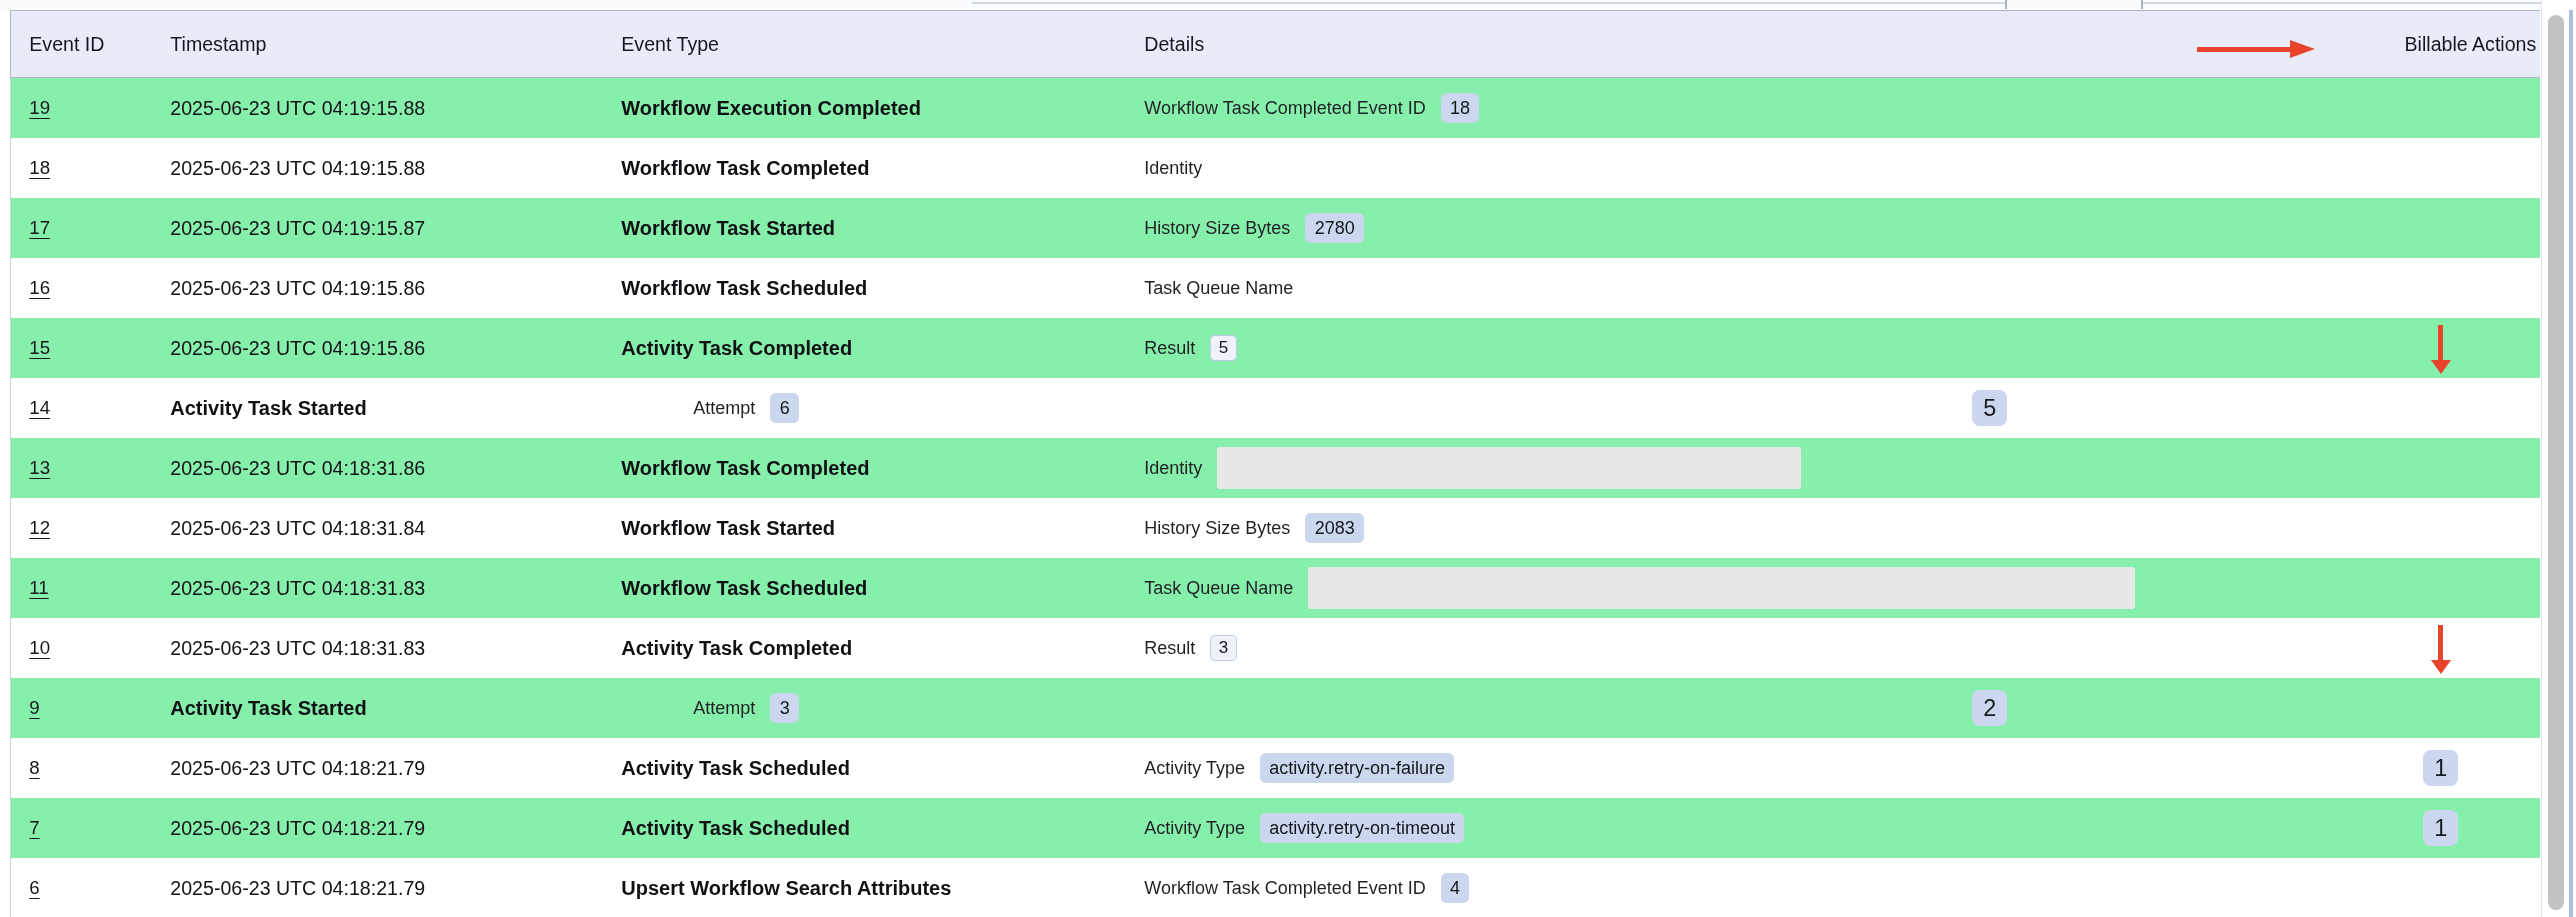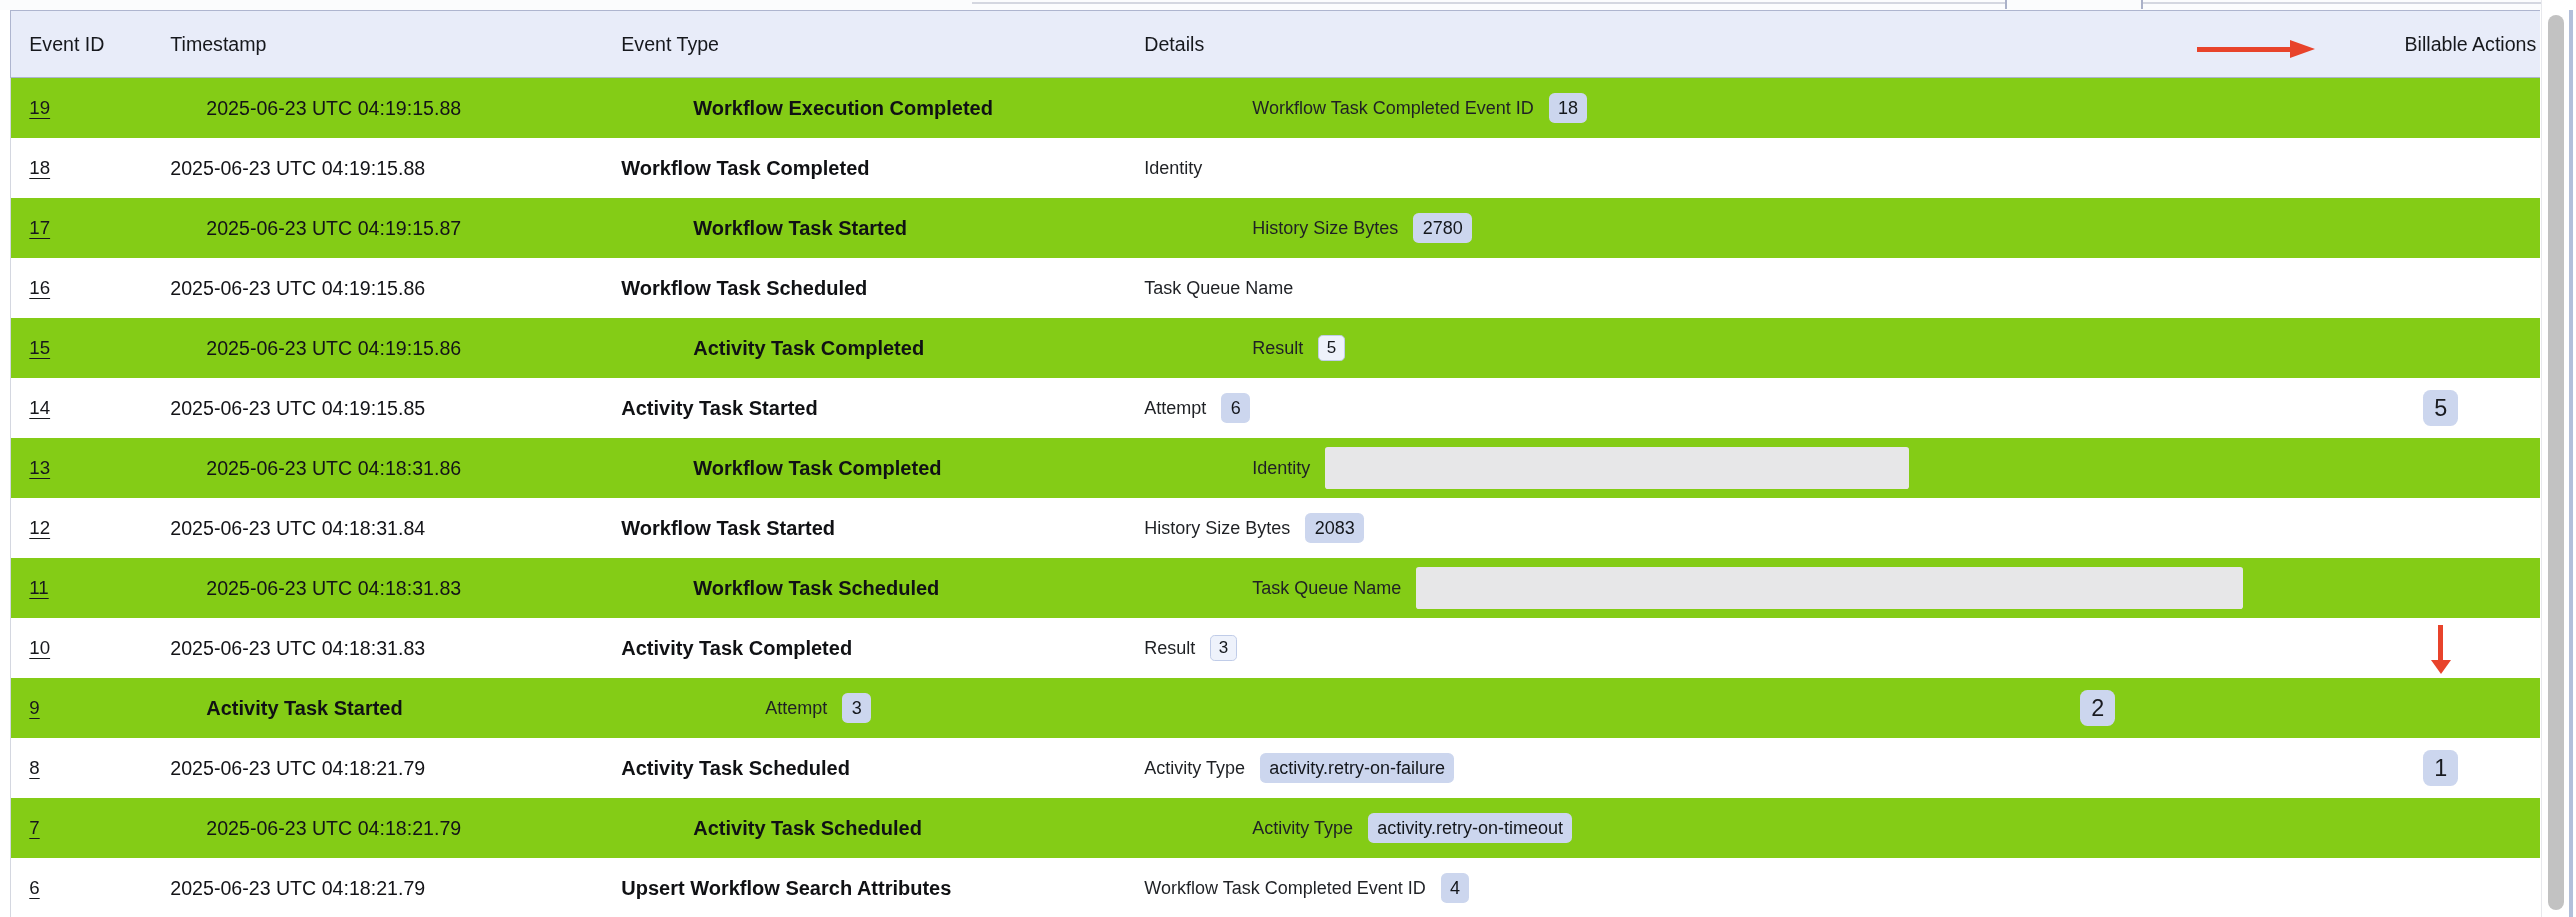--- a/index.html
+++ b/index.html
@@ -12,21 +12,21 @@
   .top-line-b{position:absolute;left:2143px;top:1.9px;width:433px;height:1.9px;background:#d4d7e0;}
   .top-stub{position:absolute;top:0;width:1.9px;height:9.3px;background:#aab1c8;}
 
   
   .table{position:absolute;left:10.3px;top:10.3px;width:2530px;}
   .thead{height:68px;display:flex;align-items:center;background:#e8ecf9;
          border:1.9px solid #aeb5cf;border-right:none;box-sizing:border-box;
          font-size:19.6px;font-weight:500;color:#16181d;position:relative;}
   .tbody{border-left:1.9px solid #d4d7e0;}
   .row{height:60px;display:flex;align-items:center;background:#ffffff;}
-  .row.shaded{background:#84cc16;gap:36px;}
+  .row.shaded{background:#86efac;}
   .bottom-sliver{height:5.8px;background:#f8f9fb;border-left:1.9px solid #d4d7e0;}
 
   
   .c-id{width:159px;padding-left:18px;box-sizing:border-box;flex:none;}
   .c-ts{width:451px;flex:none;}
   .c-type{width:523px;flex:none;}
   .c-details{width:1187px;flex:none;display:flex;align-items:center;gap:15px;}
   .c-bill{width:219px;flex:none;display:flex;justify-content:center;align-items:center;height:100%;position:relative;}
   .thead .c-bill{justify-content:flex-end;padding-right:14px;box-sizing:border-box;}
 
@@ -179,23 +179,20 @@
         <span class="shaft"></span>
         <span class="head"></span>
       </span>
     </div>
   </div>
 
   <div class="row">
     <div class="c-id">
       <span class="evt-id">14</span>
     </div>
-    <div class="c-ts">
-      <span class="ts">2025-06-23 UTC 04:19:15.85</span>
-    </div>
     <div class="c-type">
       <span class="etype">Activity Task Started</span>
     </div>
     <div class="c-details">
       <span class="dlabel">Attempt</span>
       <span class="chip chip-solid">6</span>
 
     </div>
     <div class="c-bill">
       <span class="badge">5</span>

